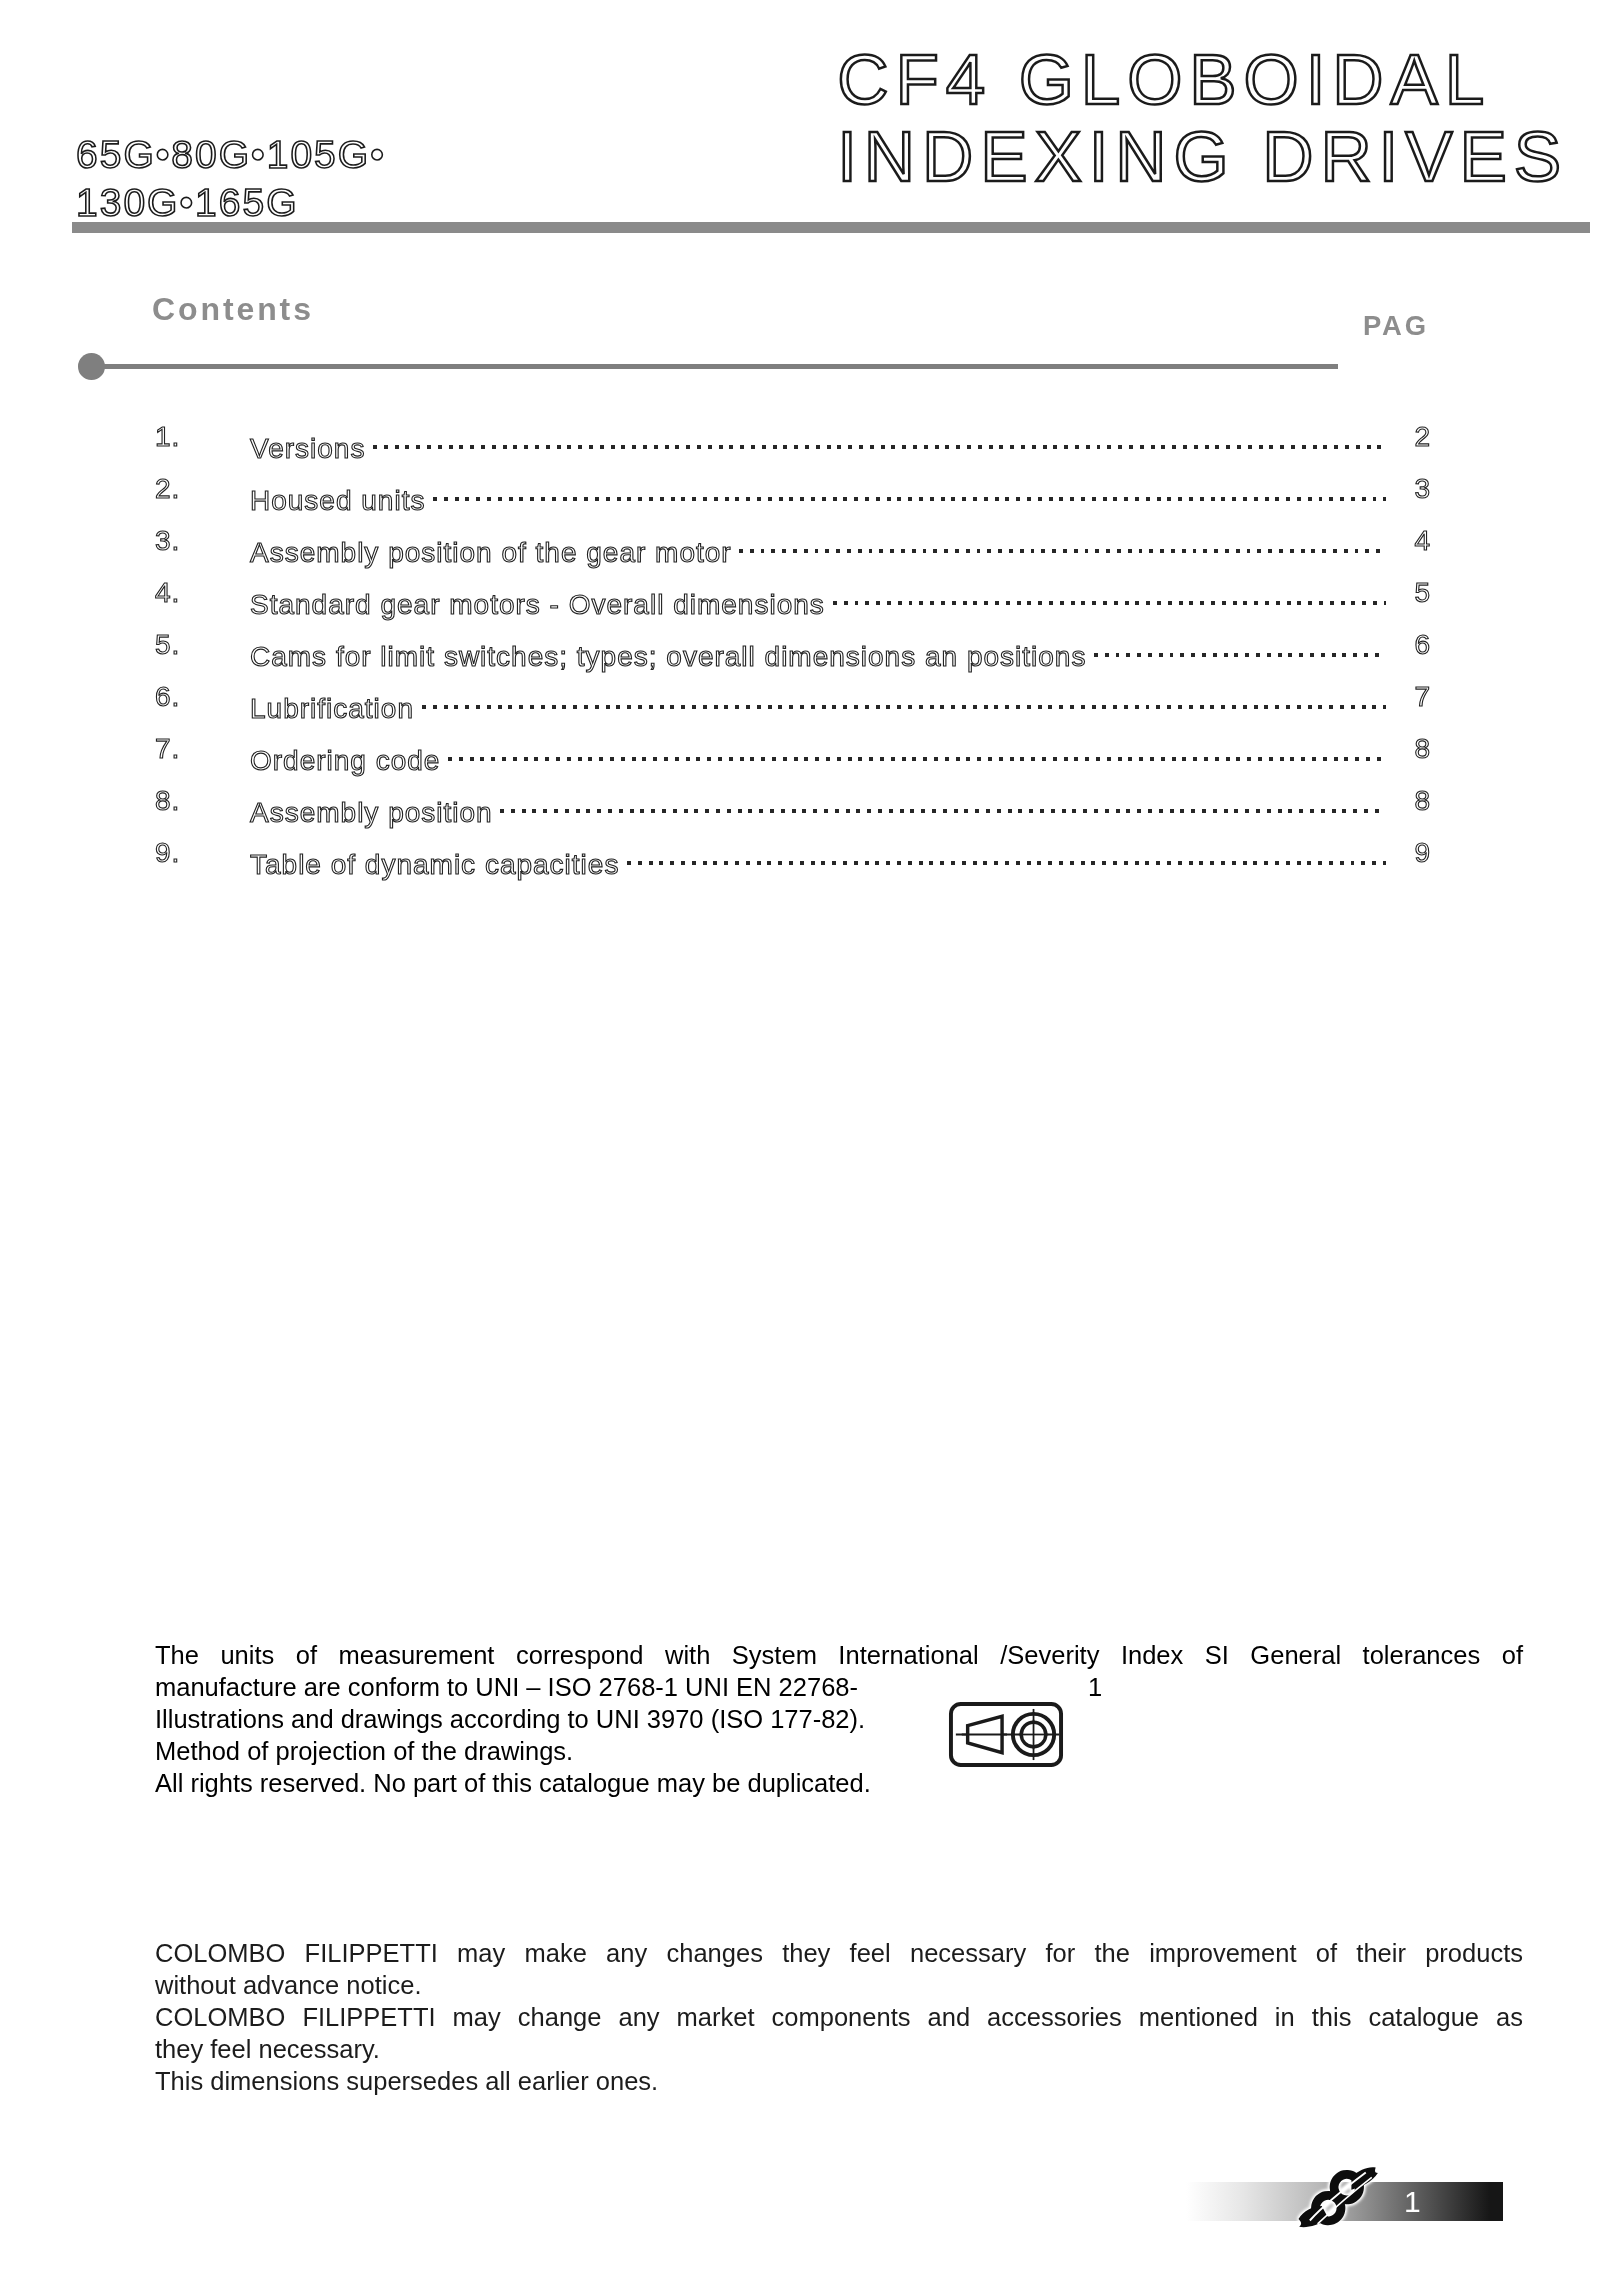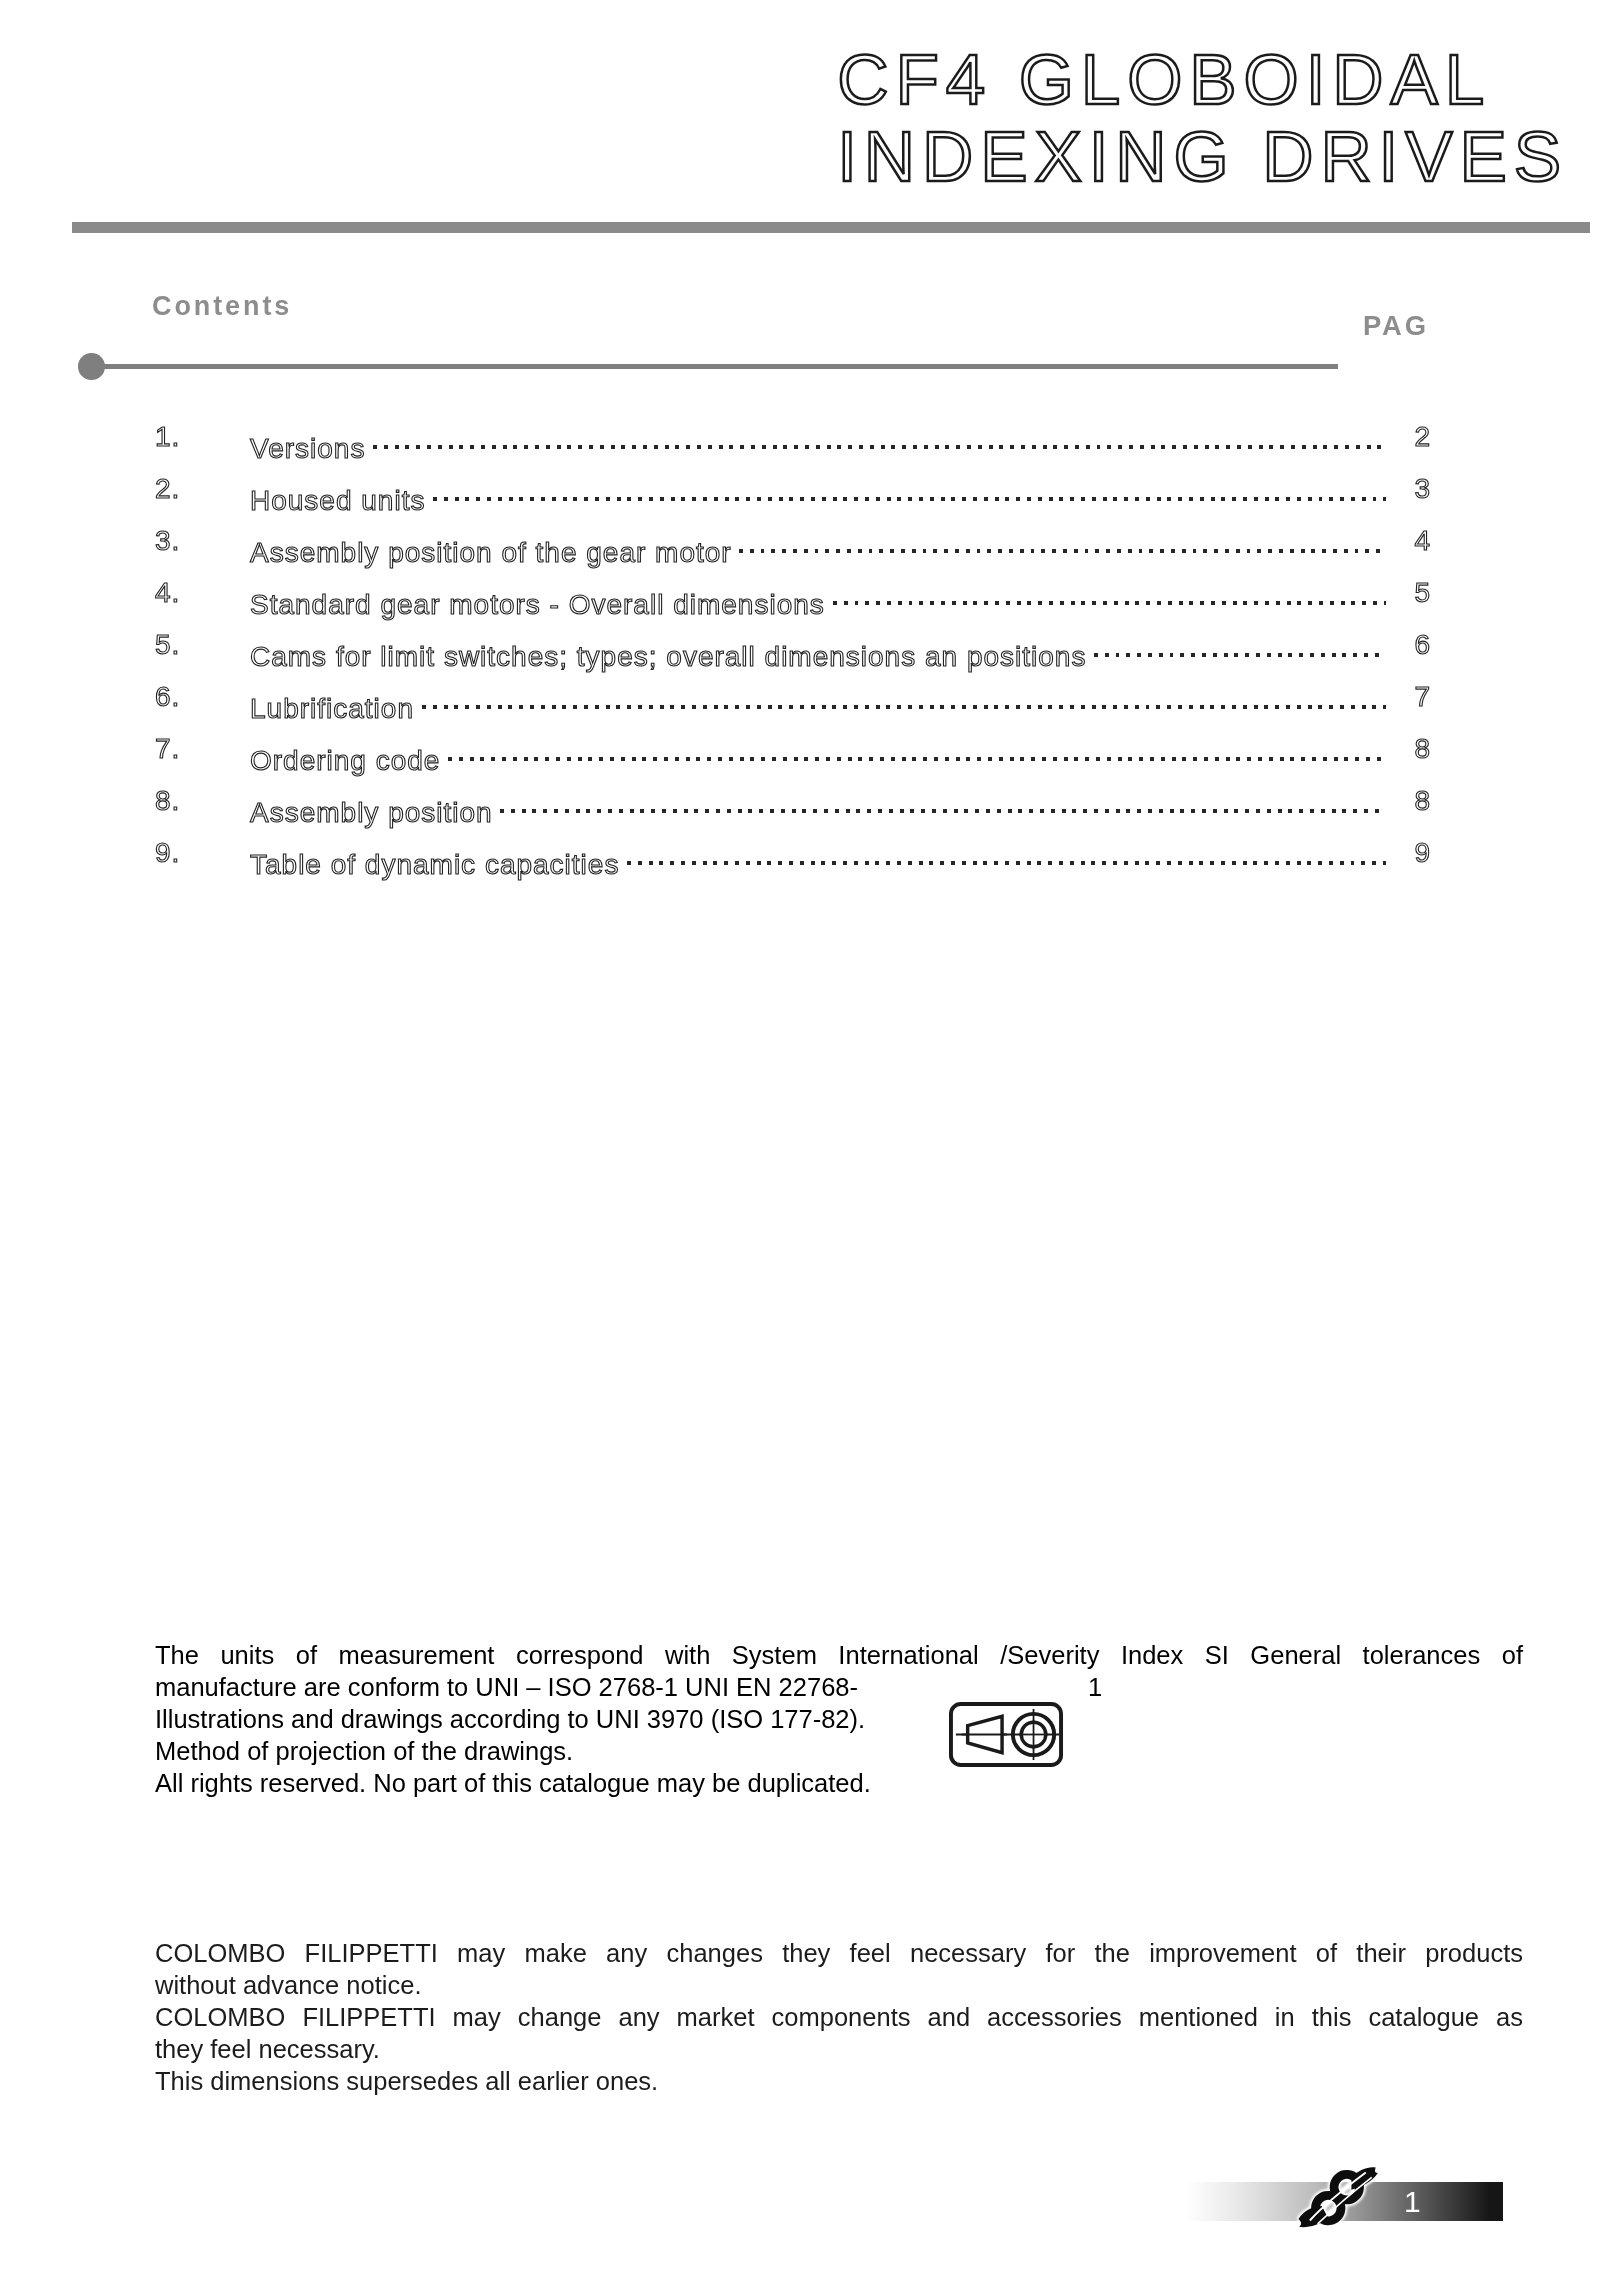--- a/index.html
+++ b/index.html
@@ -28,21 +28,21 @@
     -webkit-text-stroke:2.5px #1b1b1b;
     white-space:nowrap;
   }
   .header-rule{
     position:absolute;left:72px;top:222px;width:1518px;height:10.8px;
     background:#8a8a8a;
   }
   
   .contents-heading{
     position:absolute;left:152px;top:291px;
-    font-size:27px;font-weight:bold;letter-spacing:2.9px;color:#8d8d8d;
+    font-size:32px;font-weight:bold;letter-spacing:2.9px;color:#8d8d8d;
   }
   .pag-label{
     position:absolute;right:192px;top:310px;
     font-size:27.4px;font-weight:bold;letter-spacing:2.9px;color:#8d8d8d;margin-left:33px;
   }
   .contents-rule{
     position:absolute;left:91px;top:364px;width:1247px;height:4.9px;background:#7f7f7f;
   }
   .contents-rule-dot{
     position:absolute;left:78px;top:353px;width:26.5px;height:26.5px;border-radius:50%;background:#7f7f7f;
@@ -90,20 +90,24 @@
   .footer-page{
     position:absolute;left:1404px;top:2185px;
     font-size:30px;color:#ffffff;
   }
 </style>
 </head>
 <body>
 
 <div class="page">
 
+  <div class="models">
+    <div>65G•80G•105G•</div>
+    <div>130G•165G</div>
+  </div>
 
   <div class="page-title">
     <div>CF4 GLOBOIDAL</div>
     <div>INDEXING DRIVES</div>
   </div>
 
   <div class="header-rule"></div>
 
   <div class="contents-heading">Contents</div>
   <div class="pag-label">PAG</div>

